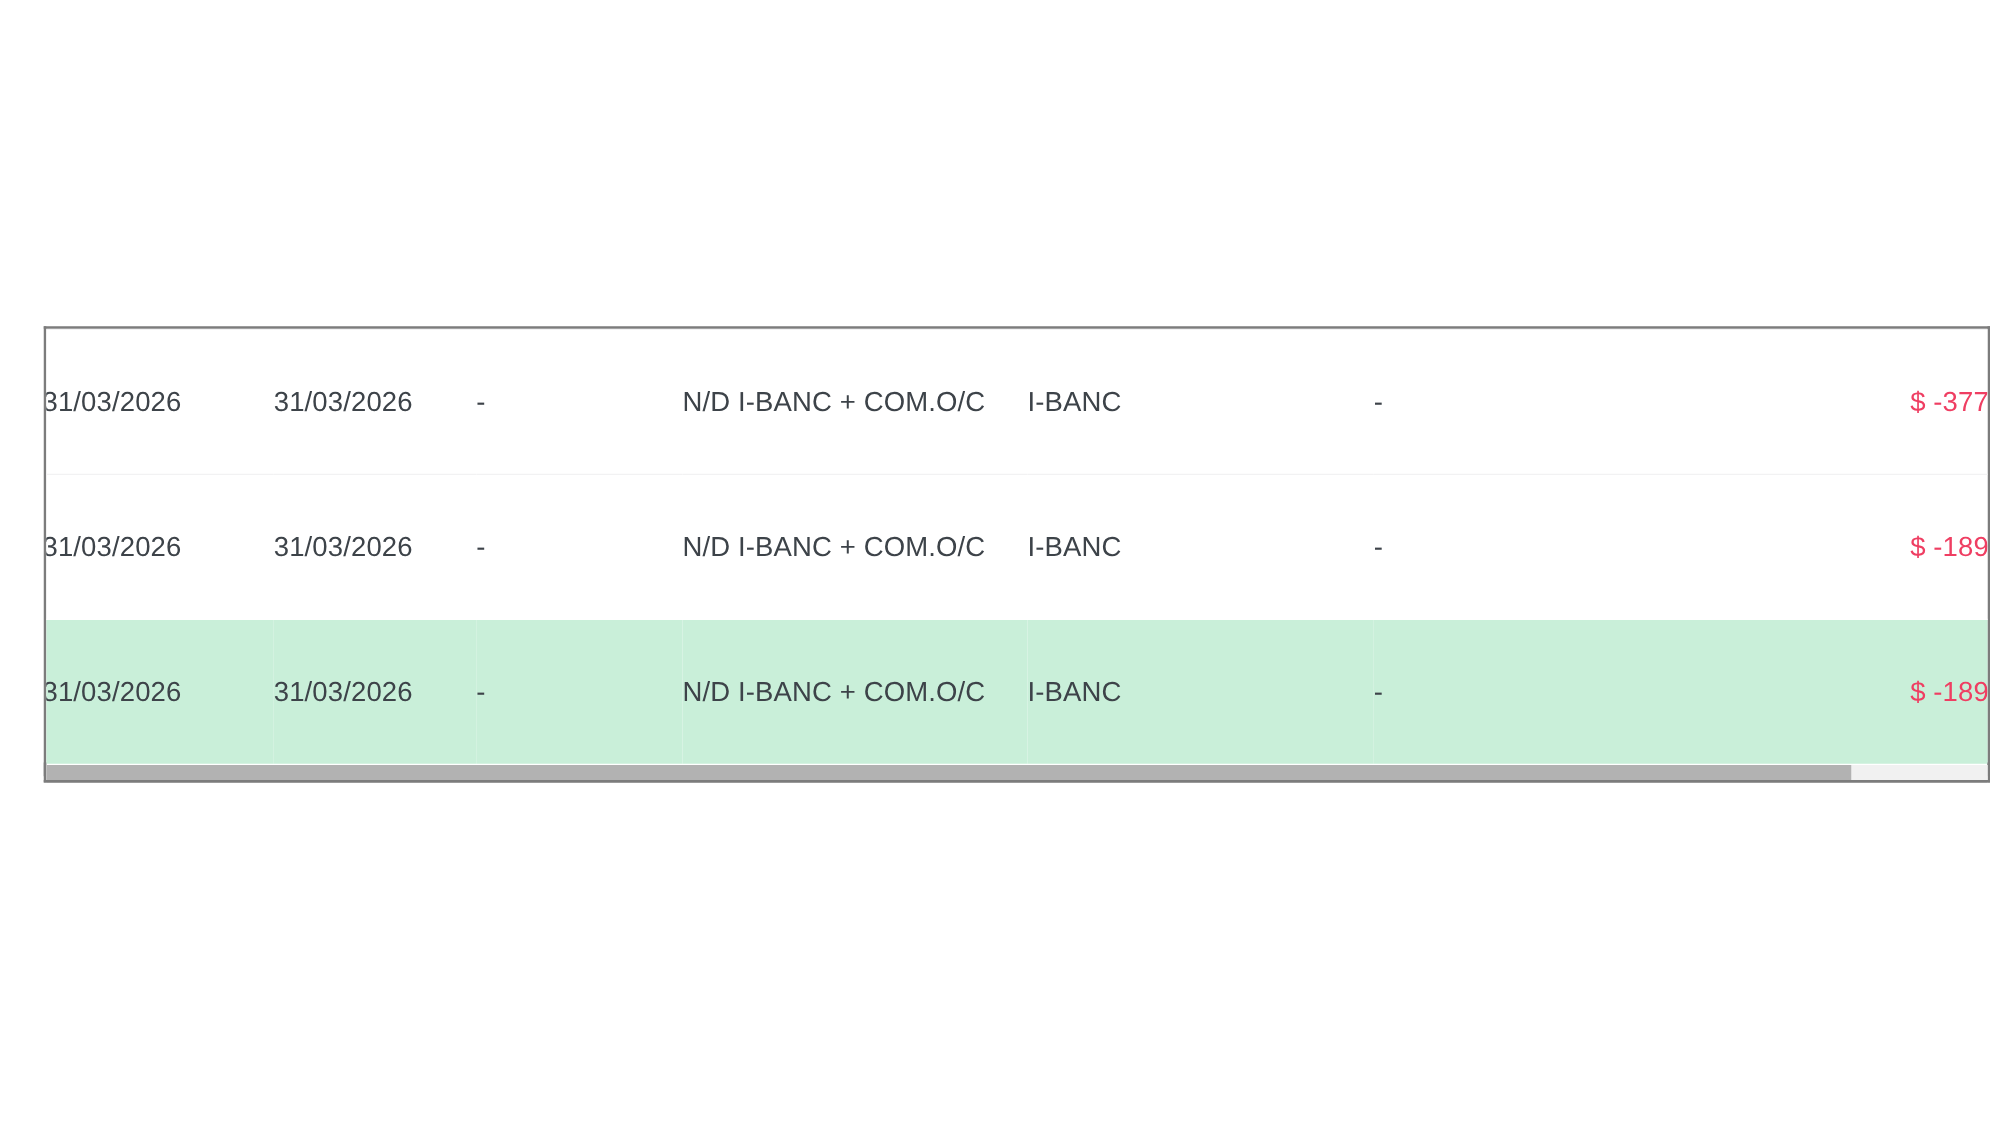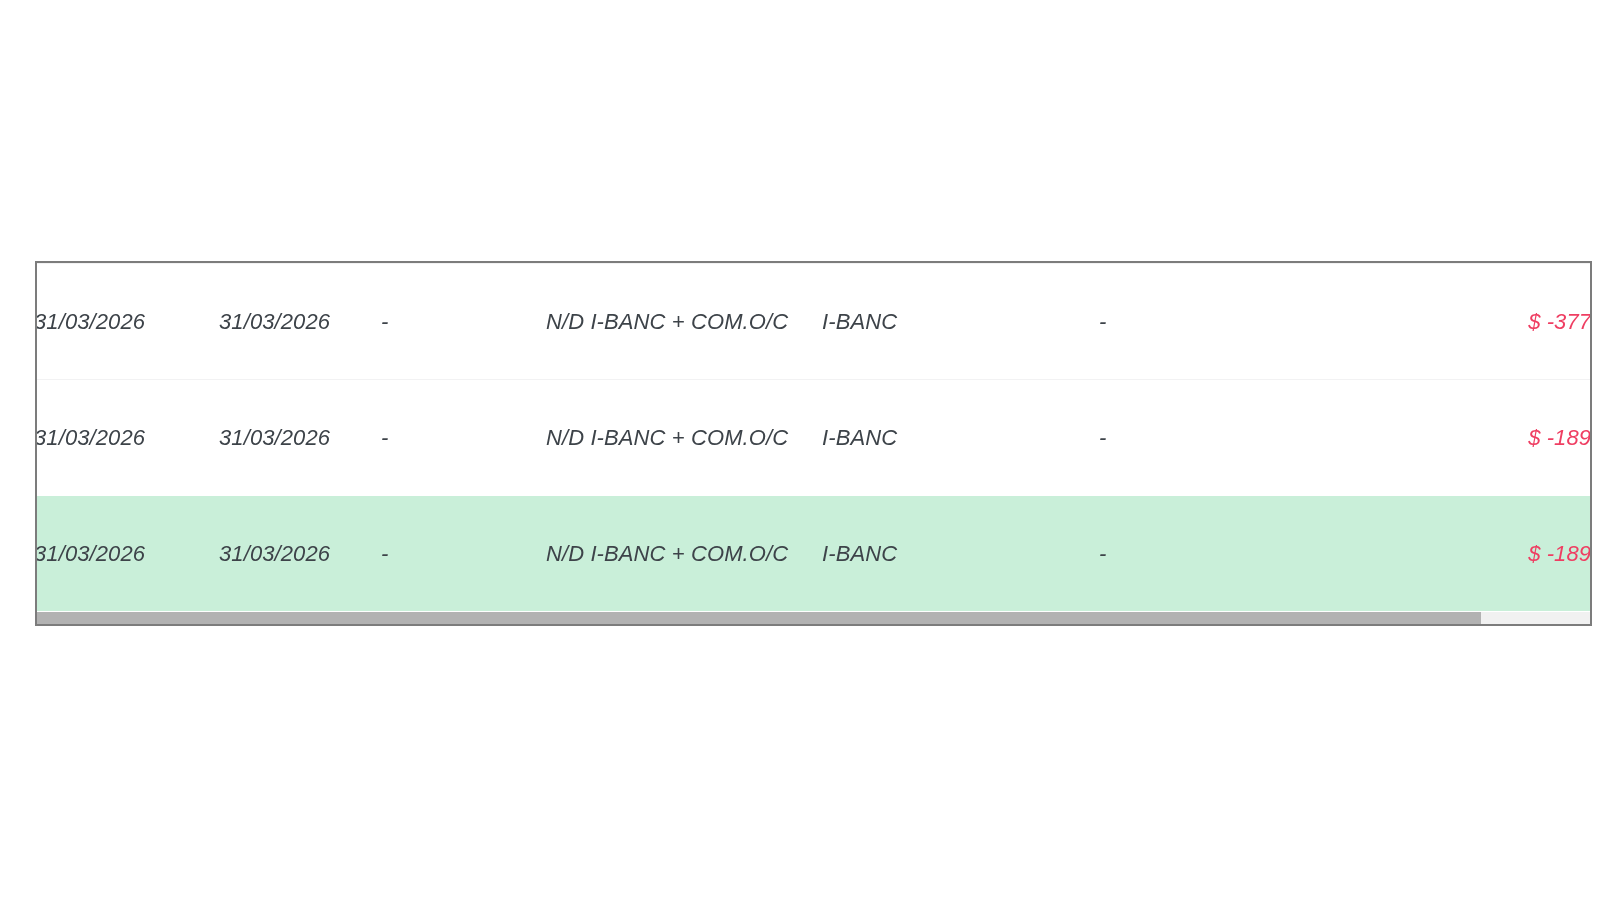--- a/index.html
+++ b/index.html
@@ -29,21 +29,20 @@
     overflow: hidden;
   }
 
   #txn-scroll {
     position: absolute;
     left: 0;
     top: 0;
     right: 0;
     bottom: 0;
     overflow: hidden;
-    font-style: italic;
   }
 
   .txn-table {
     width: 100%;
     border-collapse: collapse;
     table-layout: fixed;
   }
 
   .txn-row {
     background: #ffffff;

